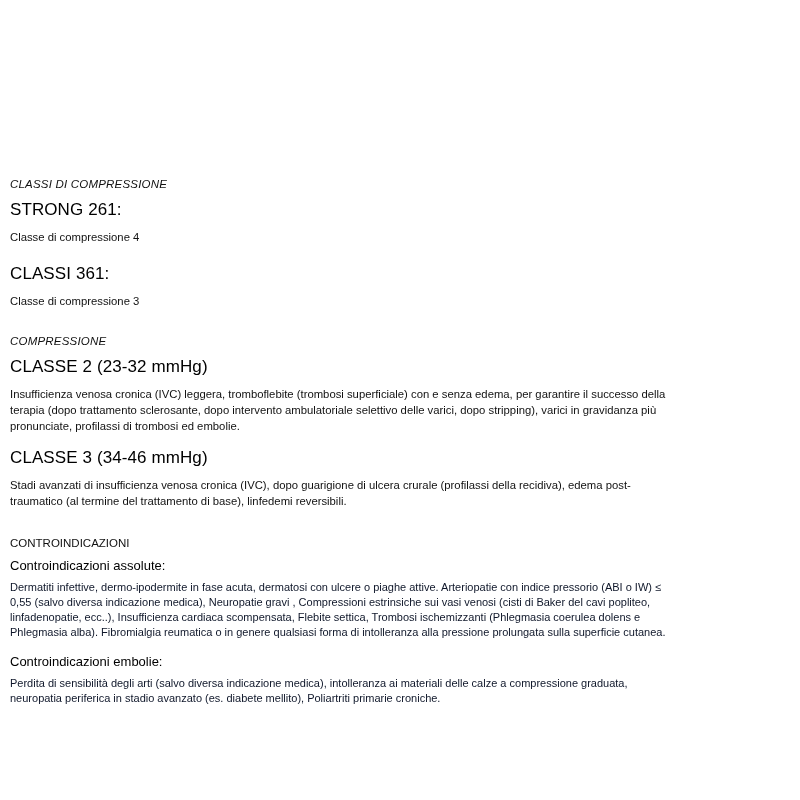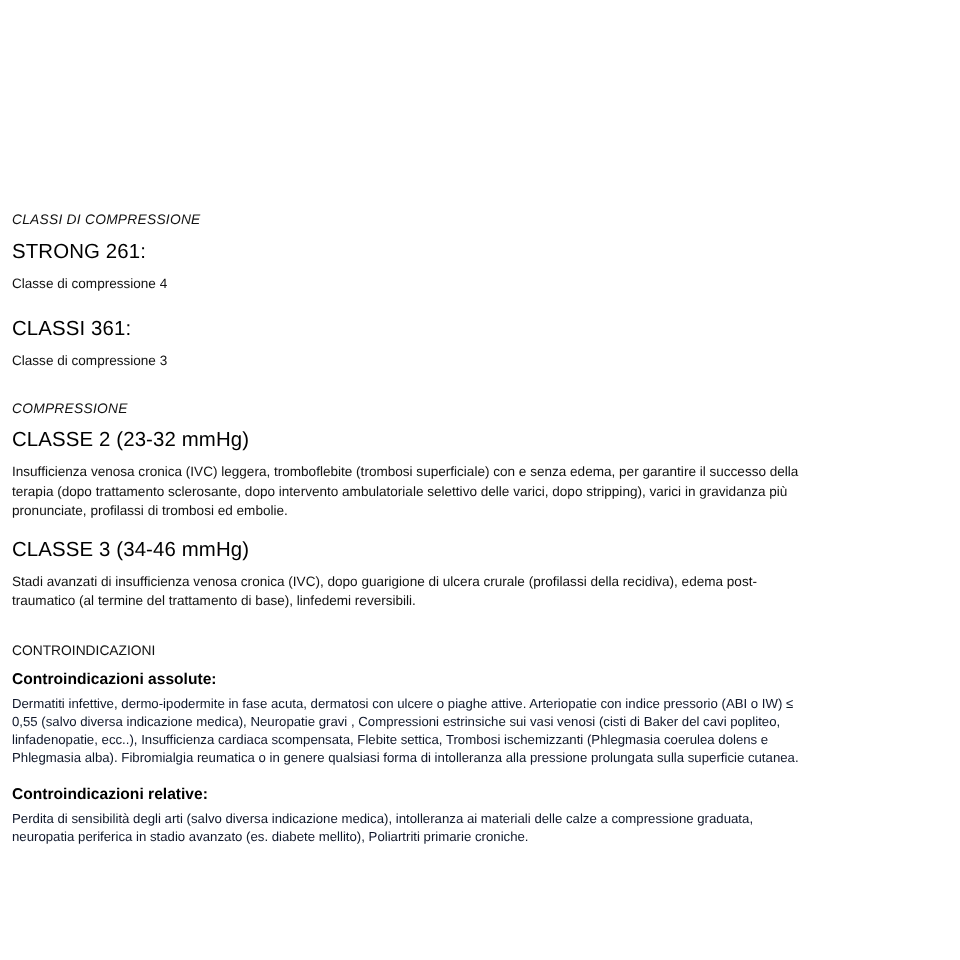--- a/index.html
+++ b/index.html
@@ -45,21 +45,21 @@
     color: #111;
   }
   .body-text.tight {
     margin-bottom: 14px;
   }
   .gap-sm { height: 10px; }
   .gap-md { height: 17px; }
   .gap-lg { height: 19px; }
 
   .contra-heading {
-    font-weight: bold;
+    font-weight: normal;
     font-size: 13px;
     margin: 0 0 7px 0;
     color: #000;
   }
   .contra-text {
     font-size: 11px;
     line-height: 1.36;
     margin: 0 0 14px 0;
     color: #0f172a;
   }
@@ -99,17 +99,17 @@
   </div>
 
   <div class="gap-lg"></div>
 
   <div class="section">
     <div class="contra-section-title">CONTROINDICAZIONI</div>
 
     <div class="contra-heading">Controindicazioni assolute:</div>
     <div class="contra-text">Dermatiti infettive, dermo-ipodermite in fase acuta, dermatosi con ulcere o piaghe attive. Arteriopatie con indice pressorio (ABI o IW) ≤ 0,55 (salvo diversa indicazione medica), Neuropatie gravi , Compressioni estrinsiche sui vasi venosi (cisti di Baker del cavi popliteo, linfadenopatie, ecc..), Insufficienza cardiaca scompensata, Flebite settica, Trombosi ischemizzanti (Phlegmasia coerulea dolens e Phlegmasia alba). Fibromialgia reumatica o in genere qualsiasi forma di intolleranza alla pressione prolungata sulla superficie cutanea.</div>
 
-    <div class="contra-heading">Controindicazioni relative:</div>
+    <div class="contra-heading">Controindicazioni embolie:</div>
     <div class="contra-text">Perdita di sensibilità degli arti (salvo diversa indicazione medica), intolleranza ai materiali delle calze a compressione graduata, neuropatia periferica in stadio avanzato (es. diabete mellito), Poliartriti primarie croniche.</div>
   </div>
 
 </div>
 
 </body></html>

